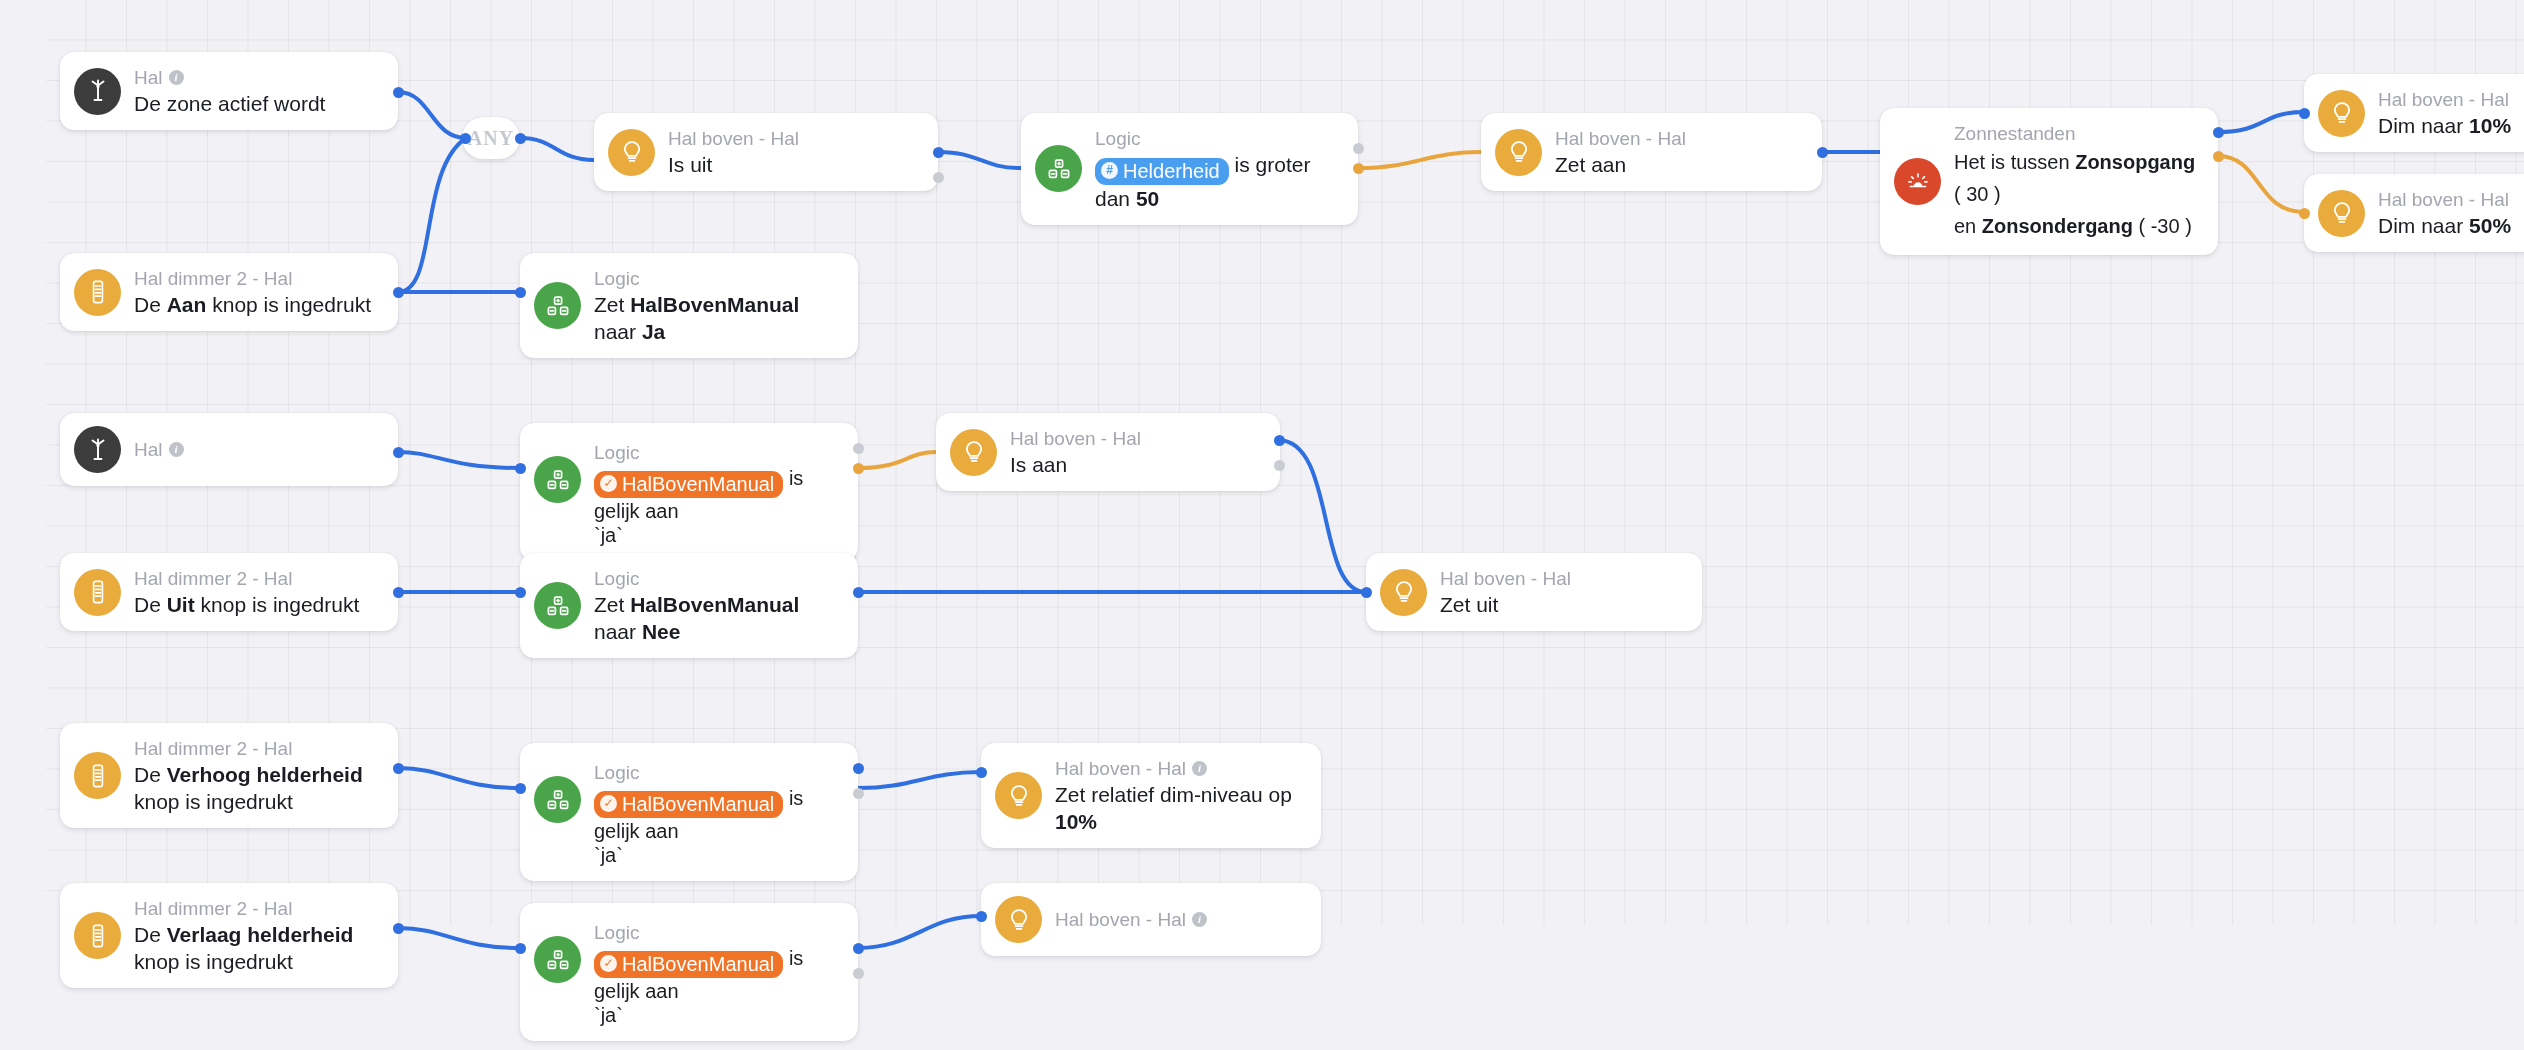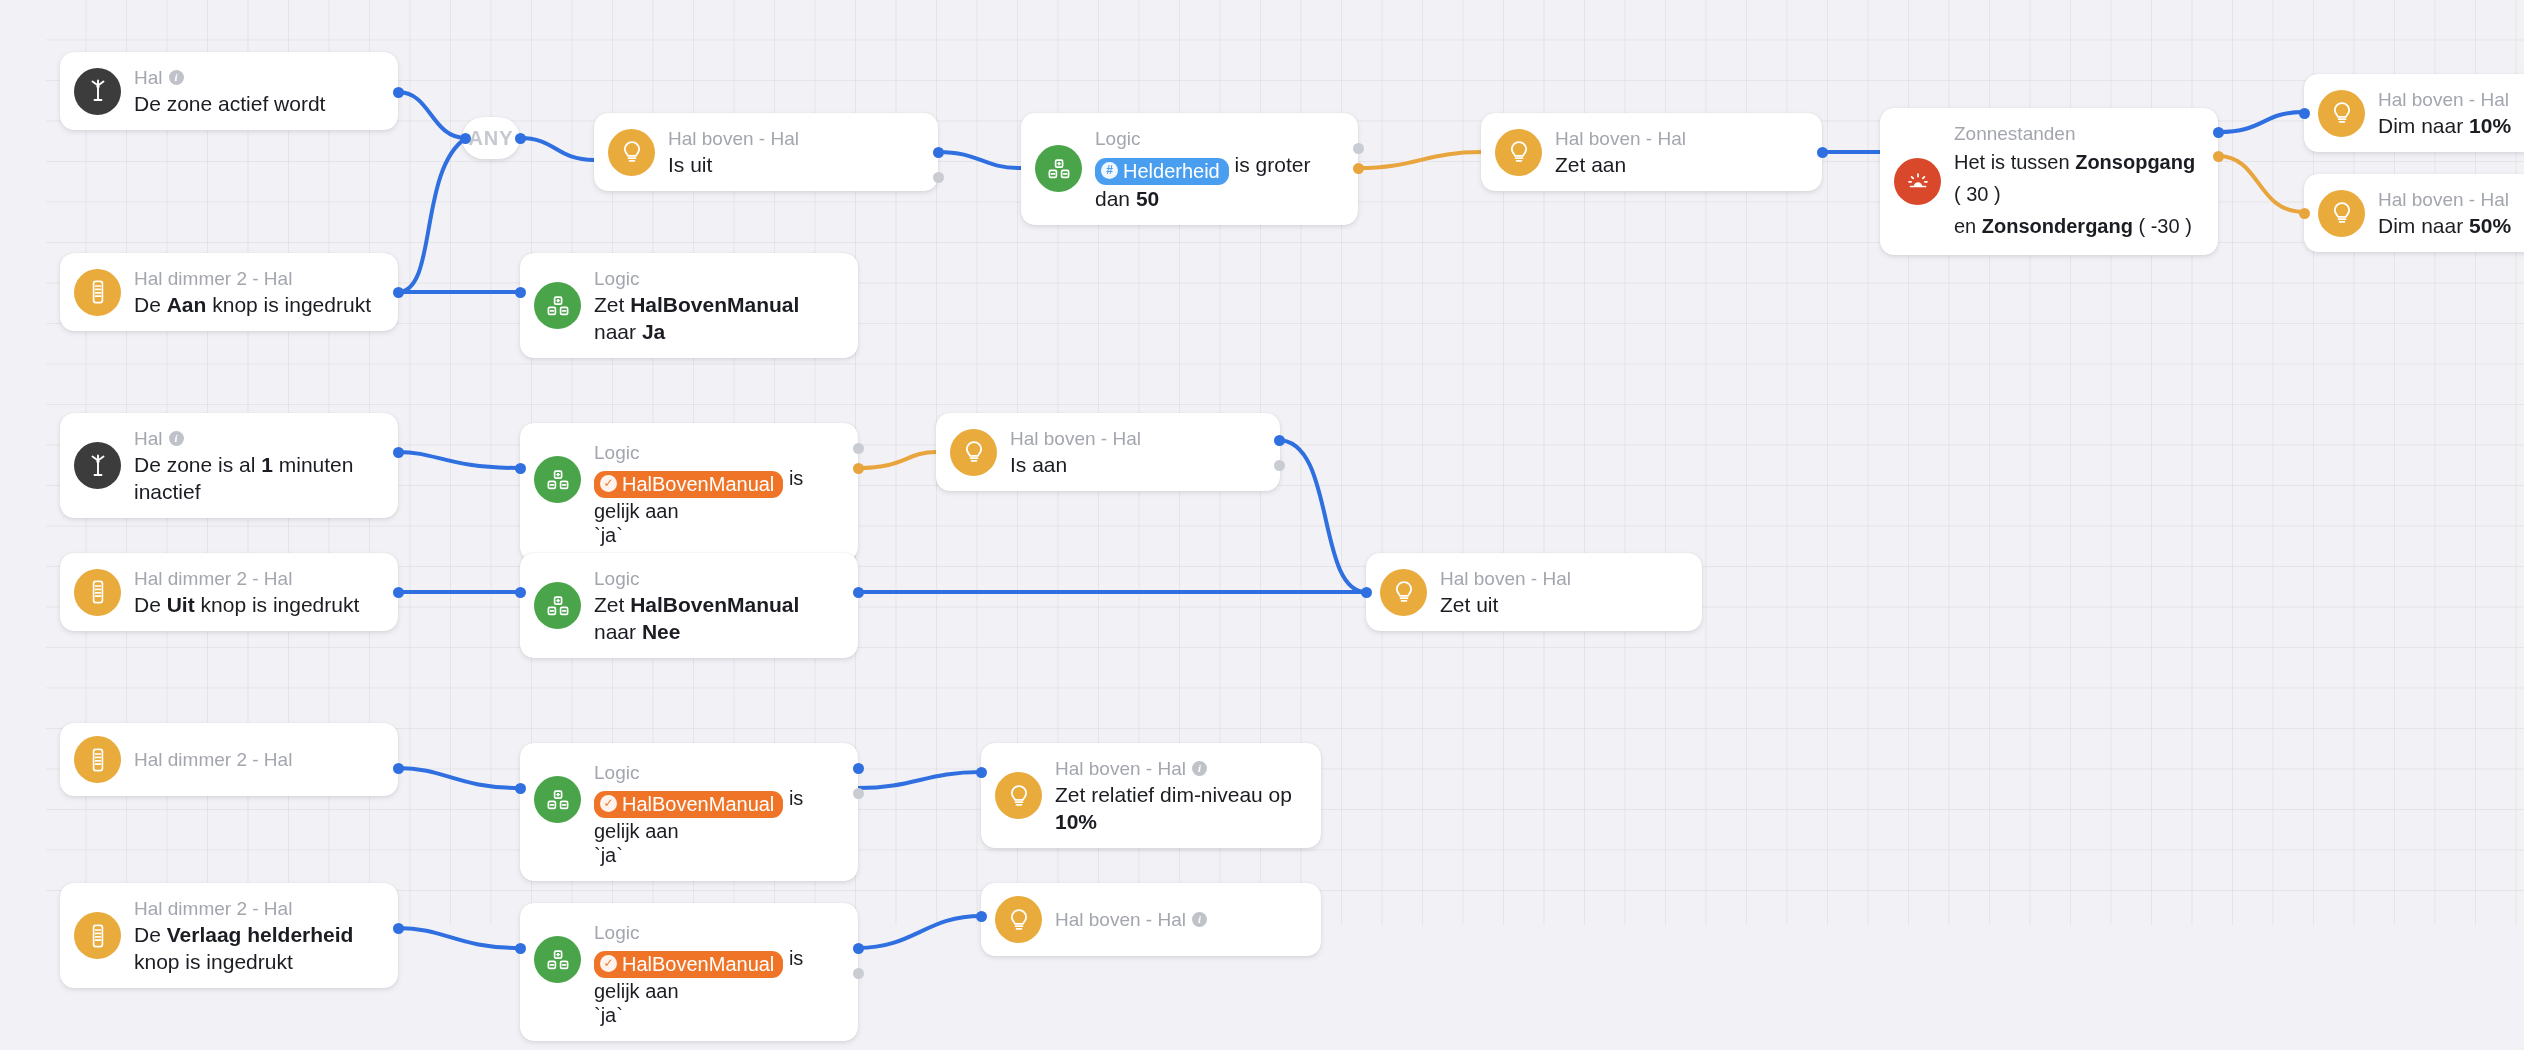--- a/index.html
+++ b/index.html
@@ -142,21 +142,21 @@
     <div class="body">
       <div class="ttl">
         <span>Hal</span>
         <span class="info">i</span>
       </div>
       <div class="txt">De zone actief wordt</div>
     </div>
   </div>
   <div class="port port-blue" style="left:347px;top:87px;"></div>
 
-  <div class="gate" style="left:416px;top:117px;width:58px;height:42px;">
+  <div class="gate" style="left:416px;top:117px;width:58px;height:42px;font-family:Liberation Serif, serif;">
     <span>ANY</span>
   </div>
   <div class="port port-blue" style="left:414px;top:133px;"></div>
   <div class="port port-blue" style="left:469px;top:133px;"></div>
 
   <div class="node" style="left:548px;top:113px;width:344px;">
     <div class="ic ic-amber">
       <svg width="22" height="26" viewBox="0 0 22 26" fill="none" stroke="#fff" stroke-width="1.8" stroke-linecap="round">
         <path d="M11 3.2 C6.6 3.2 3.8 6.4 3.8 10.1 C3.8 13.2 6.2 14.9 7.1 16.8 L14.9 16.8 C15.8 14.9 18.2 13.2 18.2 10.1 C18.2 6.4 15.4 3.2 11 3.2 Z"></path>
         <path d="M7.6 19.2 H14.4"></path>
@@ -328,23 +328,20 @@
           <path d="M12 7.5 L17.5 3.5"></path>
         <path d="M12 7.5 L12 2.5"></path>
         <circle cx="12" cy="8.6" r="1.6" fill="#fff" stroke="none"></circle>
       </svg>
     </div>
     <div class="body">
       <div class="ttl">
         <span>Hal</span>
         <span class="info">i</span>
       </div>
-      <div class="txt">
-        <span>De zone is al </span><b>1</b><span> minuten inactief</span>
-      </div>
     </div>
   </div>
   <div class="port port-blue" style="left:347px;top:447px;"></div>
 
   <div class="node" style="left:474px;top:423px;width:338px;align-items:flex-start;padding-top:17px;">
     <div class="ic ic-green" style="margin-top:16px;">
       <svg width="24" height="24" viewBox="0 0 24 24" fill="none" stroke="#fff" stroke-width="1.7">
         <rect x="8.6" y="3.2" width="7" height="7" rx="1.4"></rect>
         <rect x="2.4" y="13.4" width="7" height="7" rx="1.4"></rect>
         <rect x="14.6" y="13.4" width="7" height="7" rx="1.4"></rect>
@@ -450,20 +447,23 @@
     <div class="ic ic-amber">
       <svg width="20" height="26" viewBox="0 0 20 26" fill="none" stroke="#fff" stroke-width="1.7">
         <rect x="5.6" y="2.4" width="8.8" height="21.2" rx="2"></rect>
         <path d="M7.6 7 H12.4 M7.6 10.4 H12.4 M7.6 13.8 H12.4 M7.6 17.2 H12.4" stroke-linecap="round"></path>
       </svg>
     </div>
     <div class="body">
       <div class="ttl">
         <span>Hal dimmer 2 - Hal</span>
       </div>
+      <div class="txt">
+        <span>De </span><b>Verhoog helderheid</b><span> knop is ingedrukt</span>
+      </div>
     </div>
   </div>
   <div class="port port-blue" style="left:347px;top:763px;"></div>
 
   <div class="node" style="left:474px;top:743px;width:338px;align-items:flex-start;padding-top:17px;">
     <div class="ic ic-green" style="margin-top:16px;">
       <svg width="24" height="24" viewBox="0 0 24 24" fill="none" stroke="#fff" stroke-width="1.7">
         <rect x="8.6" y="3.2" width="7" height="7" rx="1.4"></rect>
         <rect x="2.4" y="13.4" width="7" height="7" rx="1.4"></rect>
         <rect x="14.6" y="13.4" width="7" height="7" rx="1.4"></rect>

